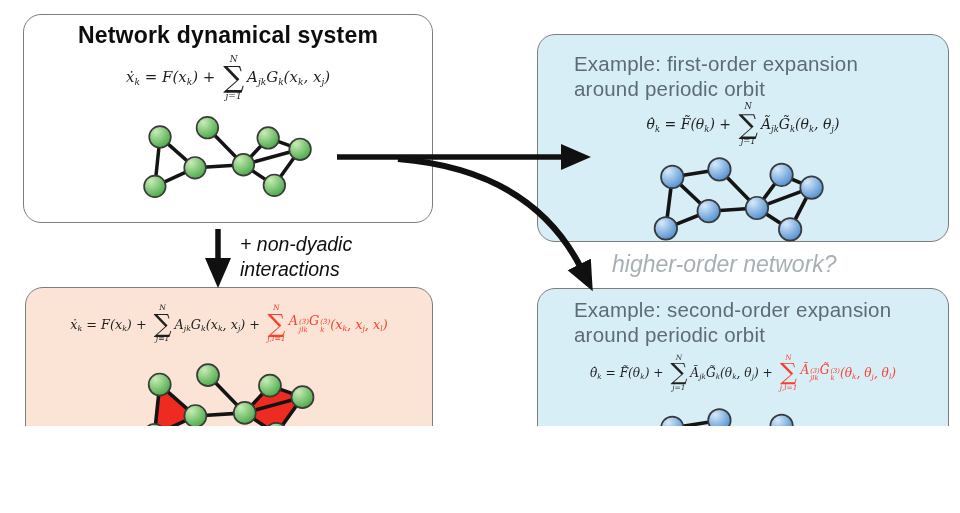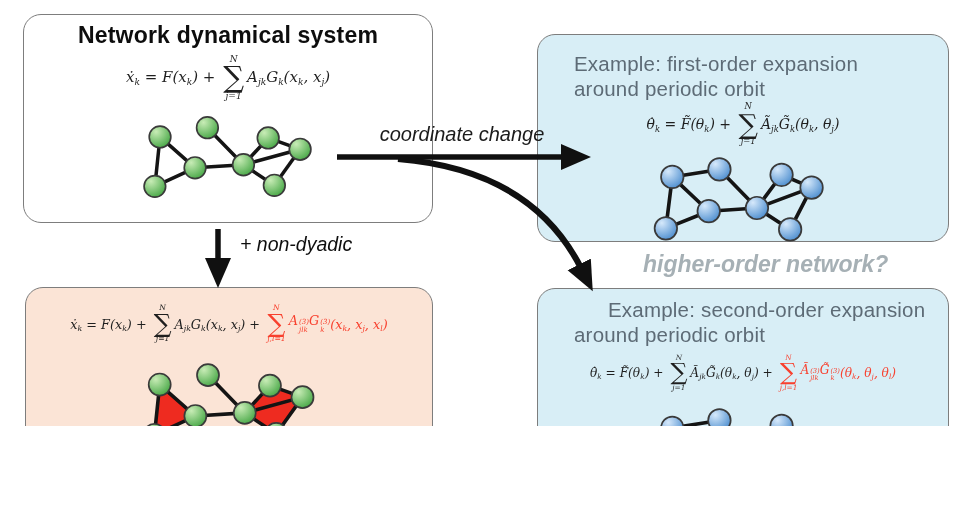--- a/index.html
+++ b/index.html
@@ -51,21 +51,21 @@
   #eq-tr{font-size:14px;margin-top:1px;height:50px;}
   #eq-bl{font-size:12.8px;margin-top:4px;height:52px;}
   #eq-br{font-size:12.2px;margin-top:2px;height:50px;}
 
   .net{display:flex;justify-content:center;align-items:flex-start;margin-top:2px;}
 
   
   .float-label{position:absolute;font-style:italic;z-index:6;}
   #lbl-coord{left:347px;top:123px;width:230px;text-align:center;font-size:20px;color:#1b1b1b;font-weight:500;}
   #lbl-nondyadic{left:240px;top:232px;font-size:19.5px;color:#0e0e0e;line-height:1.3;font-weight:500;}
-  #lbl-hon{left:643px;top:251px;font-size:23px;color:#a6b0b5;font-weight:700;}
+  #lbl-hon{left:612px;top:251px;font-size:23px;color:#a6b0b5;font-weight:400;}
 
   #arrows{position:absolute;left:0;top:0;z-index:5;pointer-events:none;}
 </style>
 </head>
 <body>
 
 <div class="stage">
 
   <div class="panel" id="panel-tl">
     <div class="title-dark">Network dynamical system</div>
@@ -164,21 +164,21 @@
           <circle cx="75" cy="22" r="10.5" fill="url(#ng2)" stroke="#3a3a3a" stroke-width="1.6"></circle>
           <circle cx="110" cy="58" r="10.5" fill="url(#ng2)" stroke="#3a3a3a" stroke-width="1.6"></circle>
           <circle cx="134" cy="32" r="10.5" fill="url(#ng2)" stroke="#3a3a3a" stroke-width="1.6"></circle>
           <circle cx="165" cy="43" r="10.5" fill="url(#ng2)" stroke="#3a3a3a" stroke-width="1.6"></circle>
           <circle cx="140" cy="78" r="10.5" fill="url(#ng2)" stroke="#3a3a3a" stroke-width="1.6"></circle>
         </svg>
       </div>
   </div>
 
   <div class="panel" id="panel-br" style="background: rgb(216, 238, 246);">
-    <div class="title-gray" style="color: rgb(93, 107, 118); margin-left: 34px;">Example: second-order expansion</div>
+    <div class="title-gray" style="color: rgb(93, 107, 118);">Example: second-order expansion</div>
     <div class="title-gray" style="color: rgb(93, 107, 118);">around periodic orbit</div>
     <div class="eq" id="eq-br"><span class="tok"><span>θ̇</span><span class="sb">k</span></span><span class="tok"><span> = F̃(θ</span><span class="sb">k</span></span><span class="tok"><span>) + </span></span><span class="tok sum"><span class="lim">N</span><span class="sig">∑</span><span class="lim">j=1</span></span><span class="tok"><span>Ã</span><span class="sb">jk</span></span><span class="tok"><span>G̃</span><span class="sb">k</span></span><span class="tok"><span>(θ</span><span class="sb">k</span></span><span class="tok"><span>, θ</span><span class="sb">j</span></span><span class="tok"><span>) + </span></span><span class="tok sum" style="color: rgb(248, 64, 46);"><span class="lim">N</span><span class="sig">∑</span><span class="lim">j,l=1</span></span><span class="tok" style="color: rgb(248, 64, 46);"><span>Ã</span><span class="ss"><span>(3)</span><span>jlk</span></span></span><span class="tok" style="color: rgb(248, 64, 46);"><span>G̃</span><span class="ss"><span>(3)</span><span>k</span></span></span><span class="tok" style="color: rgb(248, 64, 46);"><span>(θ</span><span class="sb">k</span></span><span class="tok" style="color: rgb(248, 64, 46);"><span>, θ</span><span class="sb">j</span></span><span class="tok" style="color: rgb(248, 64, 46);"><span>, θ</span><span class="sb">l</span></span><span class="tok" style="color: rgb(248, 64, 46);"><span>)</span></span></div>
     <div class="net">
         <svg viewBox="0 0 182 98" width="196" height="105" overflow="visible">
           <defs>
             <radialGradient id="ng3" cx="32%" cy="26%" r="85%">
               <stop offset="0%" stop-color="#d6e9fb"></stop>
               <stop offset="100%" stop-color="#4488cc"></stop>
             </radialGradient>
           </defs>
@@ -211,19 +211,19 @@
     <defs>
       <marker id="ah" markerUnits="userSpaceOnUse" markerWidth="42" markerHeight="30" refX="4" refY="13" orient="auto">
         <path d="M0,0 L30,13 L0,26 z" fill="#101010"></path>
       </marker>
     </defs>
     <line x1="337" y1="157" x2="565" y2="157" stroke="#101010" stroke-width="5.5" marker-end="url(#ah)"></line>
     <line x1="218" y1="229" x2="218" y2="262" stroke="#101010" stroke-width="5.5" marker-end="url(#ah)"></line>
     <path d="M 398 159 C 472 165, 543 193, 581 268" fill="none" stroke="#101010" stroke-width="6.2" marker-end="url(#ah)"></path>
   </svg>
 
-  <div class="float-label" id="lbl-coord">coordinate change</div>
   <div class="float-label" id="lbl-nondyadic">
     <div>+ non-dyadic</div>
+    <div>interactions</div>
   </div>
   <div class="float-label" id="lbl-hon" style="color: rgb(166, 176, 181);">higher-order network?</div>
 
 </div>
 
 </body></html>

